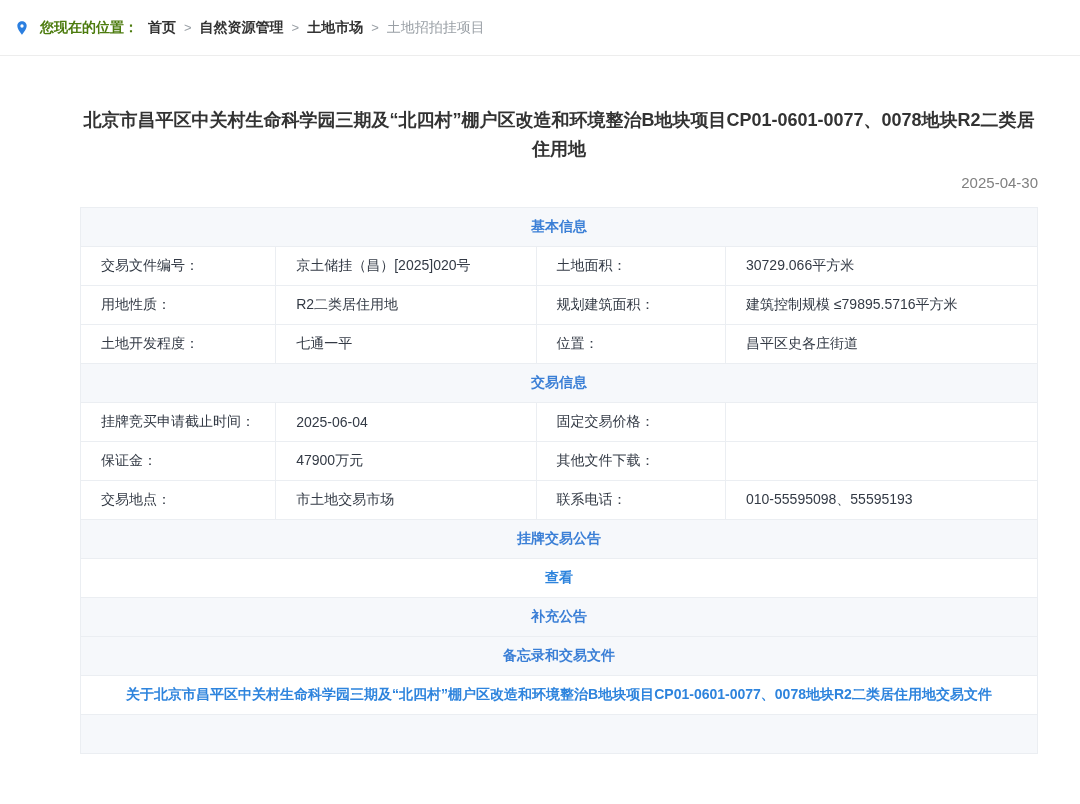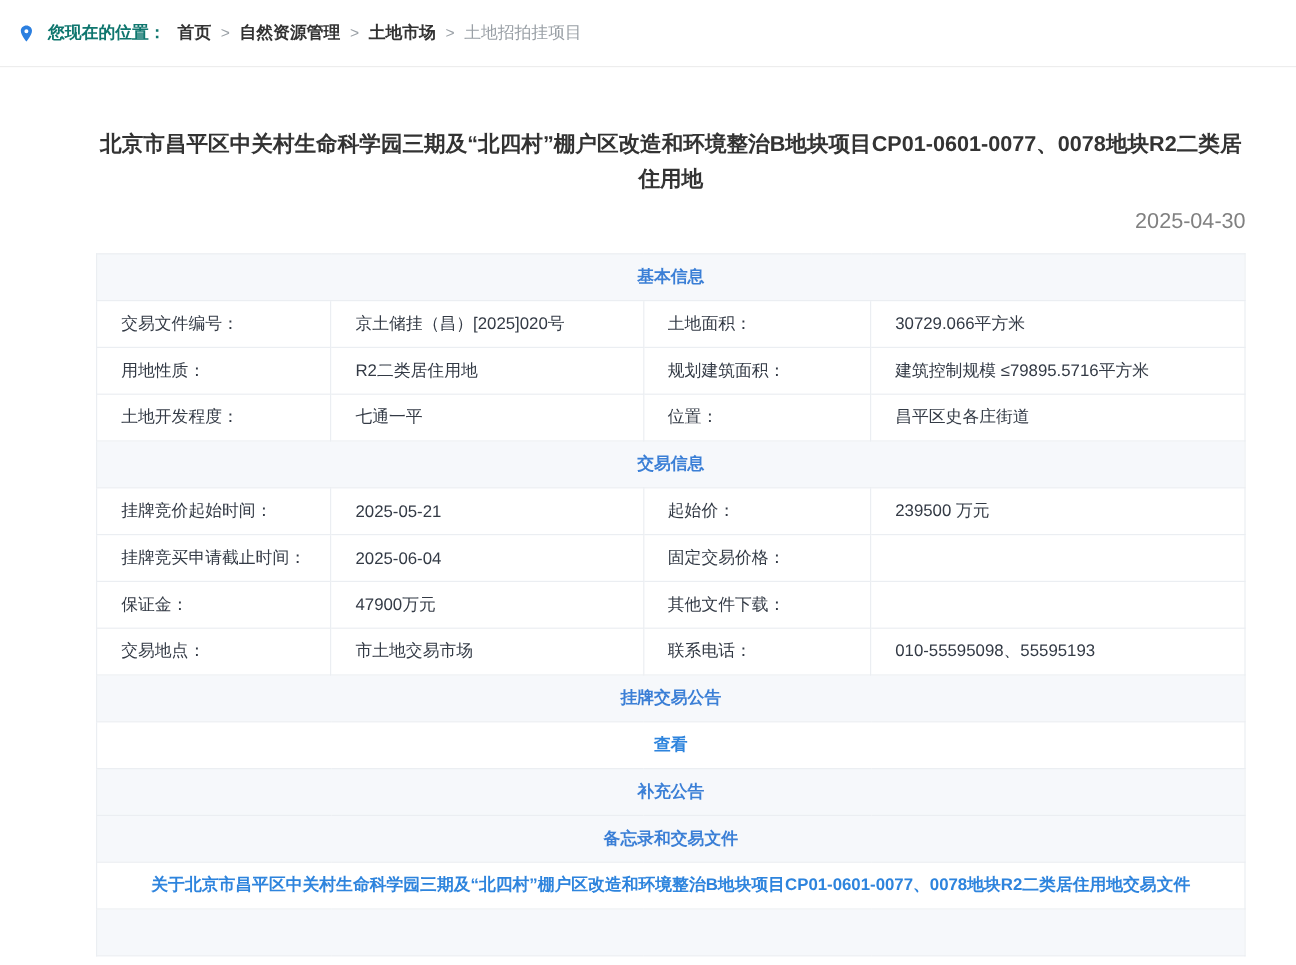--- a/index.html
+++ b/index.html
@@ -13,36 +13,36 @@
   .breadcrumb-bar {
     display: flex; align-items: center;
     height: 56px;
     padding-left: 14px;
     border-bottom: 1px solid #ededed;
     font-size: 14px;
     color: #333;
     font-weight: 600;
   }
   .pin-icon { width: 16px; height: 16px; margin-right: 10px; flex: 0 0 auto; }
-  .bc-prefix { color: #0f766e; margin-right: 2px; }
+  .bc-prefix { color: #4d7c0f; margin-right: 2px; }
   .bc-item { color: #333; cursor: pointer; margin: 0 8px; }
   .bc-item.current { color: #9aa0a6; cursor: default; font-weight: 500; font-family: Liberation Mono, monospace; }
   .bc-sep { color: #9aa0a6; font-weight: 400; font-size: 13px; }
   
   .container { margin-left: 80px; width: 958px; padding-top: 50px; }
   .page-title {
     text-align: center;
     font-size: 18px;
     font-weight: 700;
     color: #333333;
     line-height: 1.6;
   }
   .page-date {
     text-align: right;
-    font-size: 18px;
+    font-size: 15px;
     color: #808080;
     margin-top: 10px;
   }
   
   table.info-table {
     width: 100%;
     margin-top: 16px;
     border-collapse: collapse;
     table-layout: fixed;
   }
@@ -124,26 +124,20 @@
         <tr>
           <td>土地开发程度：</td>
           <td>七通一平</td>
           <td>位置：</td>
           <td>昌平区史各庄街道</td>
         </tr>
         <tr>
           <td colspan="4" class="section-cell"><span>交易信息</span></td>
         </tr>
         <tr>
-          <td>挂牌竞价起始时间：</td>
-          <td>2025-05-21</td>
-          <td>起始价：</td>
-          <td>239500 万元</td>
-        </tr>
-        <tr>
           <td>挂牌竞买申请截止时间：</td>
           <td>2025-06-04</td>
           <td>固定交易价格：</td>
           <td></td>
         </tr>
         <tr>
           <td>保证金：</td>
           <td>47900万元</td>
           <td>其他文件下载：</td>
           <td></td>

